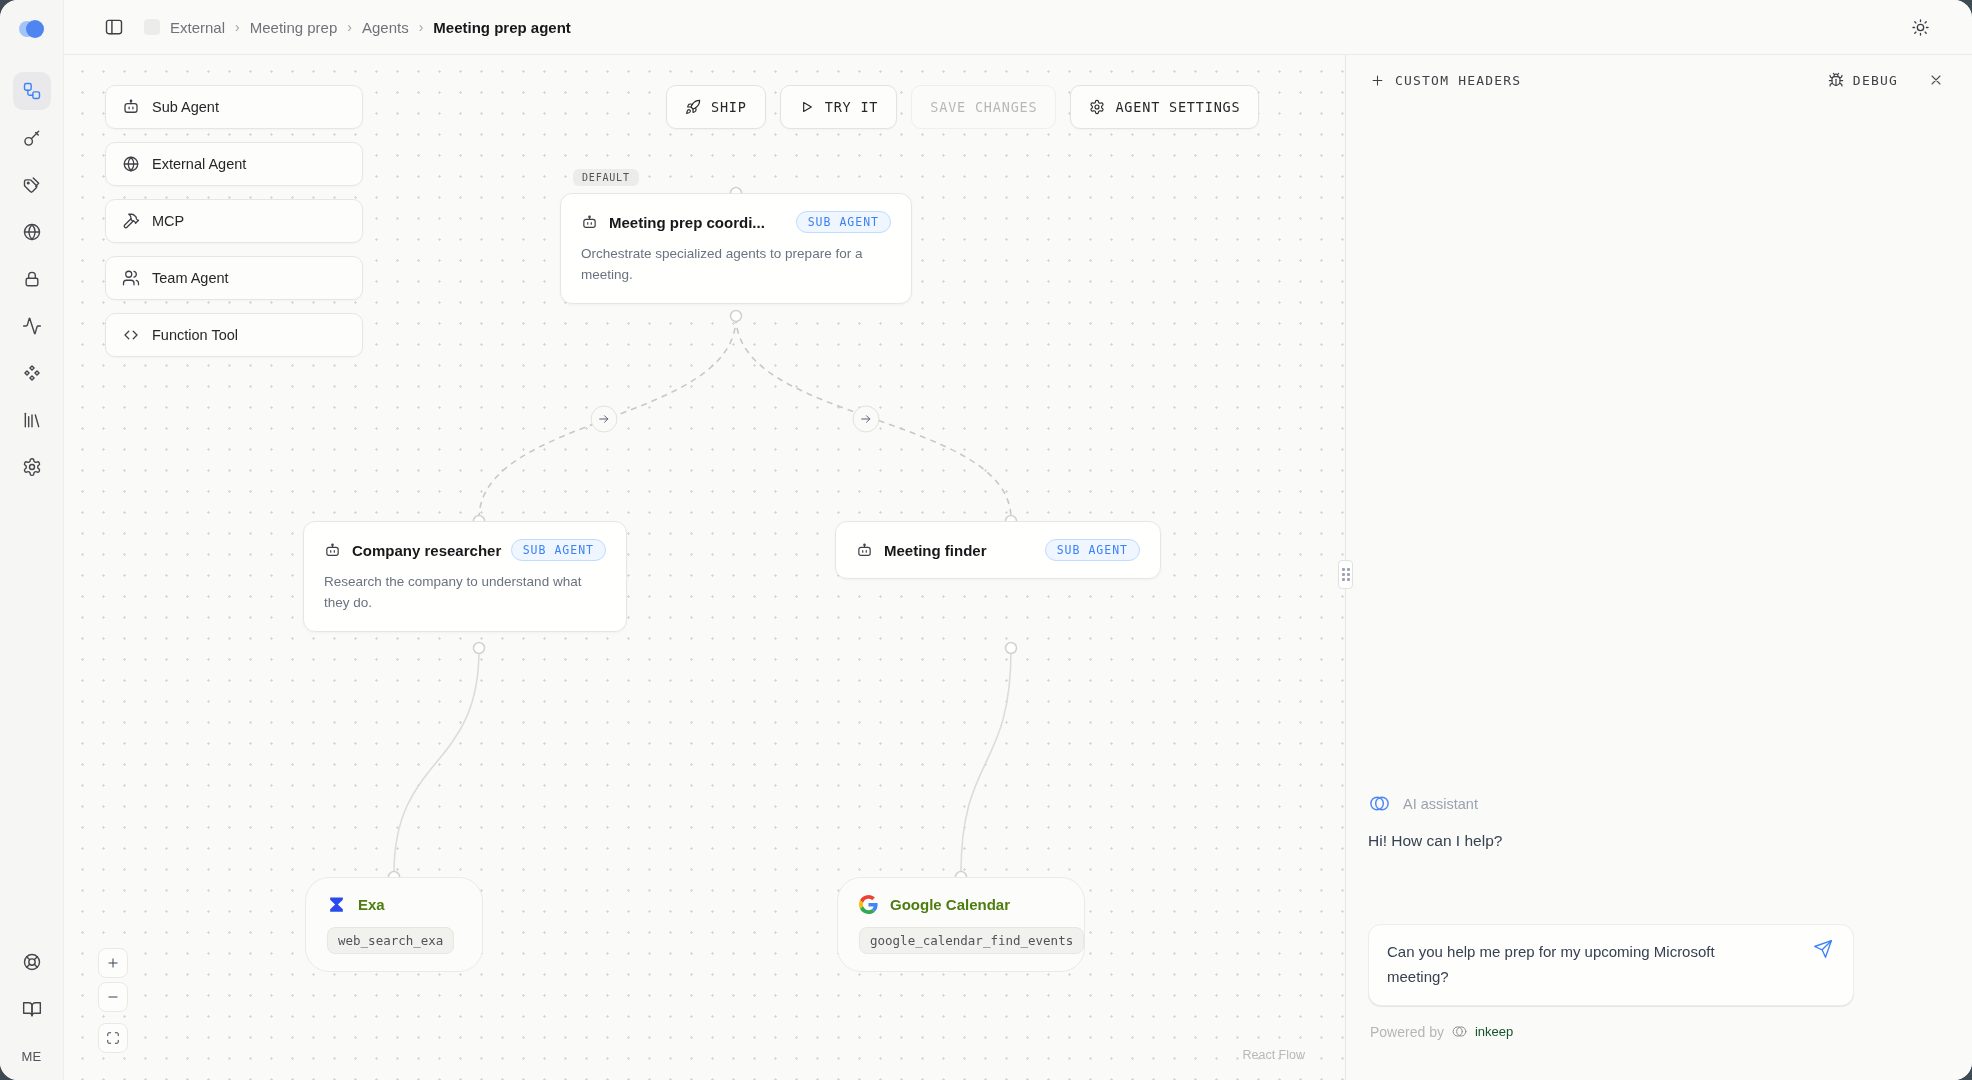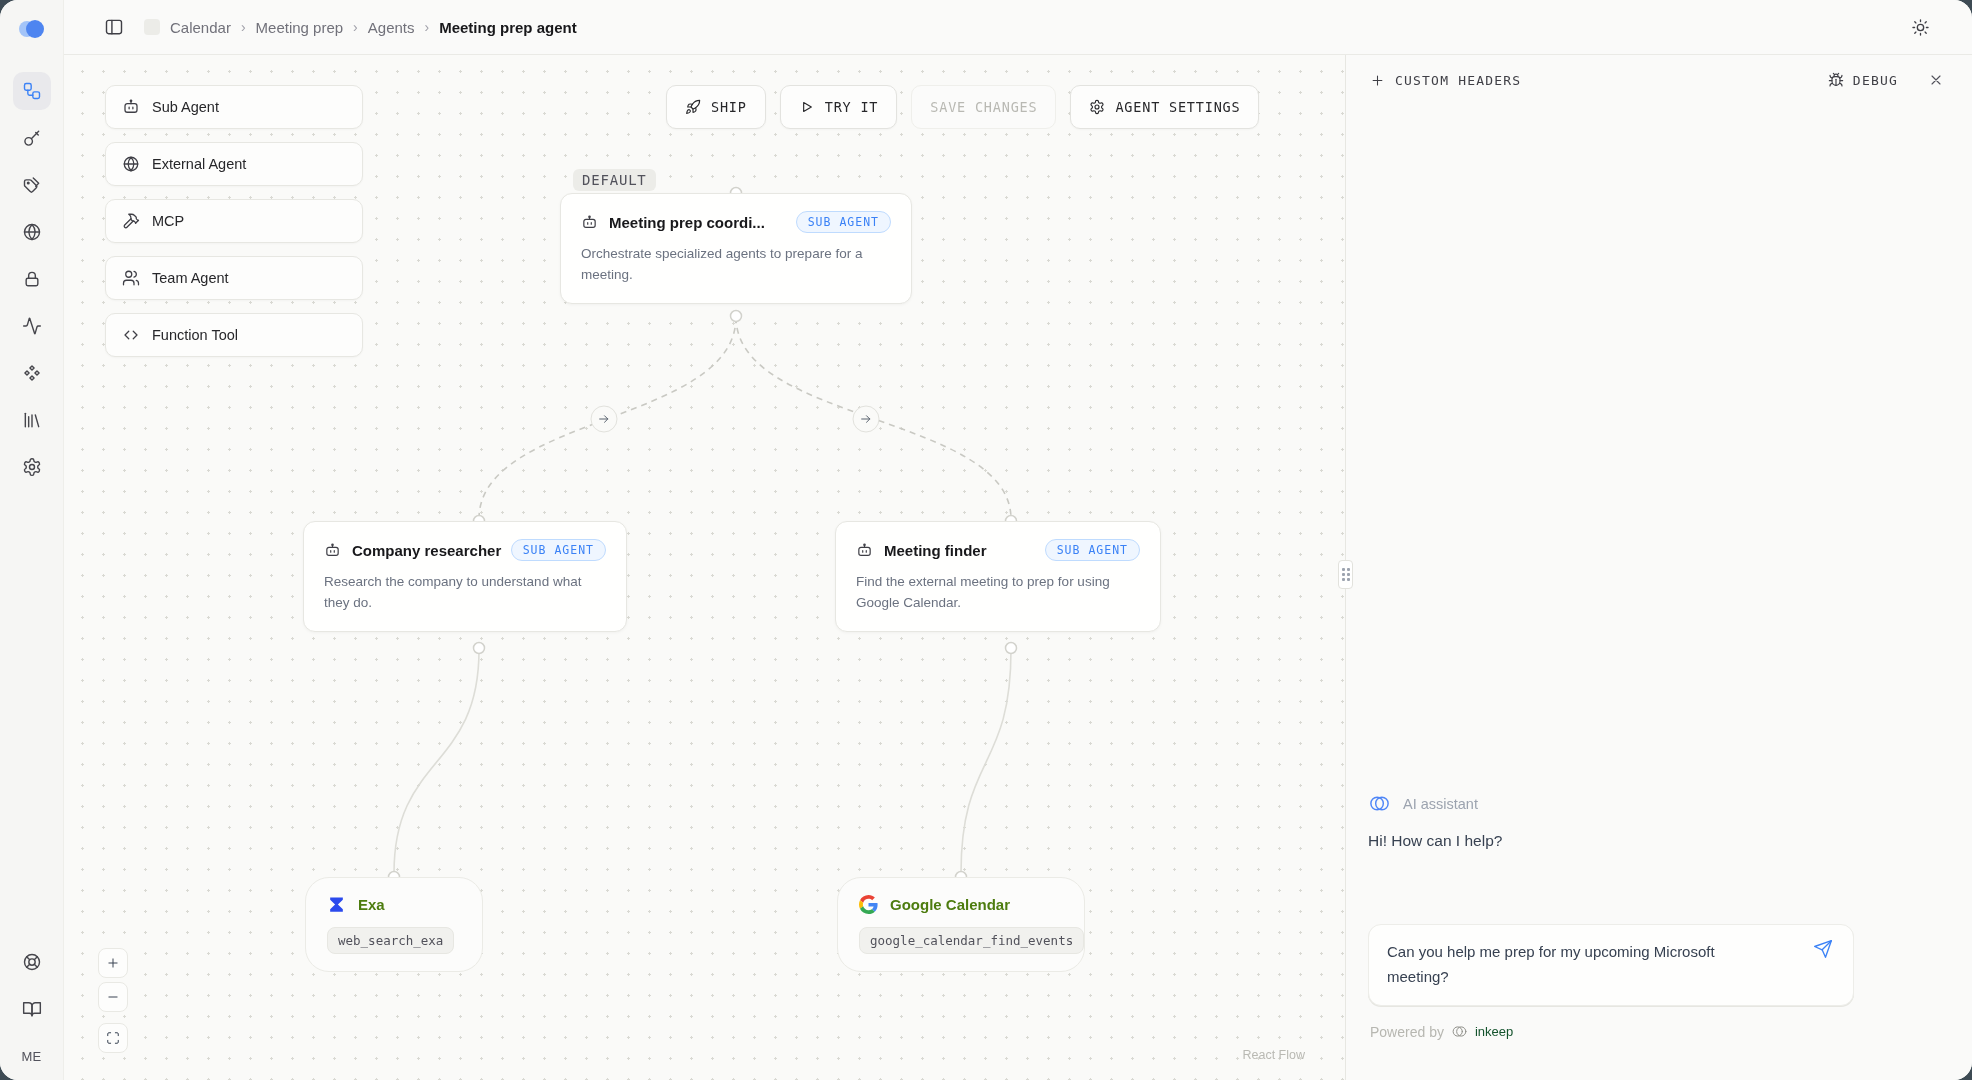--- a/index.html
+++ b/index.html
@@ -40,21 +40,21 @@
 
   .palette{ position:absolute; left:41px; top:30px; display:flex; flex-direction:column; gap:13px; }
   .pal-item{ width:258px; height:44px; background:#fdfdfc; border:1px solid #e7e7e2; border-radius:10px; display:flex; align-items:center; gap:12px; padding:0 16px; font-size:14.5px; color:#27272a; cursor:grab; box-shadow:0 1px 2px rgba(0,0,0,.03); }
   .pal-item svg{ width:18px; height:18px; color:#3f3f46; flex:none; }
 
   .fl-toolbar{ position:absolute; left:602px; top:30px; display:flex; gap:14px; }
   .tb-btn{ height:44px; display:flex; align-items:center; gap:10px; padding:12px 18px; background:#fdfdfc; border:1px solid #e3e3df; border-radius:10px; font-family:"DejaVu Sans Mono", monospace; font-size:13.5px; letter-spacing:.8px; color:#27272a; cursor:pointer; box-shadow:0 1px 2px rgba(0,0,0,.03); }
   .tb-btn svg{ width:16px; height:16px; }
   .tb-btn.disabled{ color:#b9b9b3; border-color:#efefeb; background:#fbfbfa; box-shadow:none; cursor:default; }
 
-  .default-tag{ position:absolute; left:509px; top:114px; background:#ecece8; border-radius:6px; padding:3px 9px; font-family:"DejaVu Sans Mono", monospace; font-size:14px; letter-spacing:.8px; color:#52525b; }
+  .default-tag{ position:absolute; left:509px; top:114px; background:#ecece8; border-radius:6px; padding:3px 9px; font-family:"DejaVu Sans Mono", monospace; font-size:10px; letter-spacing:.8px; color:#52525b; }
 
   .node{ position:absolute; background:#fffffe; border:1px solid #e7e7e2; border-radius:12px; padding:17px 20px; box-shadow:0 1px 3px rgba(0,0,0,.04); cursor:grab; }
   .node-head{ display:flex; align-items:center; }
   .node-head svg.bot{ width:17px; height:17px; color:#3f3f46; flex:none; margin-right:11px; }
   .node-title{ font-size:15px; font-weight:700; color:#18181b; }
   .badge{ margin-left:auto; font-family:"DejaVu Sans Mono", monospace; font-size:11.5px; letter-spacing:1px; color:#3b82f6; background:#eff6ff; border:1px solid #bfdbfe; border-radius:999px; padding:3px 11px; }
   .node-desc{ margin-top:11px; font-size:13.5px; line-height:1.55; color:#6b7280; }
 
   .tool-node{ position:absolute; background:#fcfcfb; border:1px solid #ebebe6; border-radius:24px; padding:17px 21px; cursor:grab; }
   .tool-head{ display:flex; align-items:center; gap:12px; }
@@ -192,21 +192,21 @@
   <div class="main-col">
     <header class="topbar">
       <span class="toggle">
         <svg class="ic" viewBox="0 0 24 24">
             <rect x="3" y="4" width="18" height="16" rx="2.5"></rect>
             <path d="M9.5 4v16"></path>
           </svg>
       </span>
       <span class="proj-avatar"></span>
       <nav class="crumbs">
-        <span>Calendar</span>
+        <span>External</span>
         <span class="sep">›</span>
         <span>Meeting prep</span>
         <span class="sep">›</span>
         <span>Agents</span>
         <span class="sep">›</span>
         <span class="current">Meeting prep agent</span>
       </nav>
       <span class="spacer"></span>
       <span class="theme-btn">
         <svg class="ic" viewBox="0 0 24 24">
@@ -354,21 +354,20 @@
           <div class="node-head">
             <svg class="ic bot" viewBox="0 0 24 24">
                 <rect x="4" y="7.5" width="16" height="11.5" rx="3"></rect>
                 <path d="M12 7.5V5"></path>
                 <circle cx="12" cy="3.8" r="1"></circle>
                 <path d="M9.5 12.2v2.2M14.5 12.2v2.2"></path>
               </svg>
             <span class="node-title">Meeting finder</span>
             <span class="badge">SUB AGENT</span>
           </div>
-          <div class="node-desc">Find the external meeting to prep for using Google Calendar.</div>
         </div>
 
         <div class="tool-node" style="left:241px; top:822px; width:178px;">
           <div class="tool-head">
             <svg width="19" height="19" viewBox="0 0 24 24">
                 <path fill="#2b4aed" d="M4 3h16v3l-6.2 6L20 18v3H4v-3l6.2-6L4 6z"></path>
               </svg>
             <span class="tool-title">Exa</span>
           </div>
           <span class="tool-pill">web_search_exa</span>

